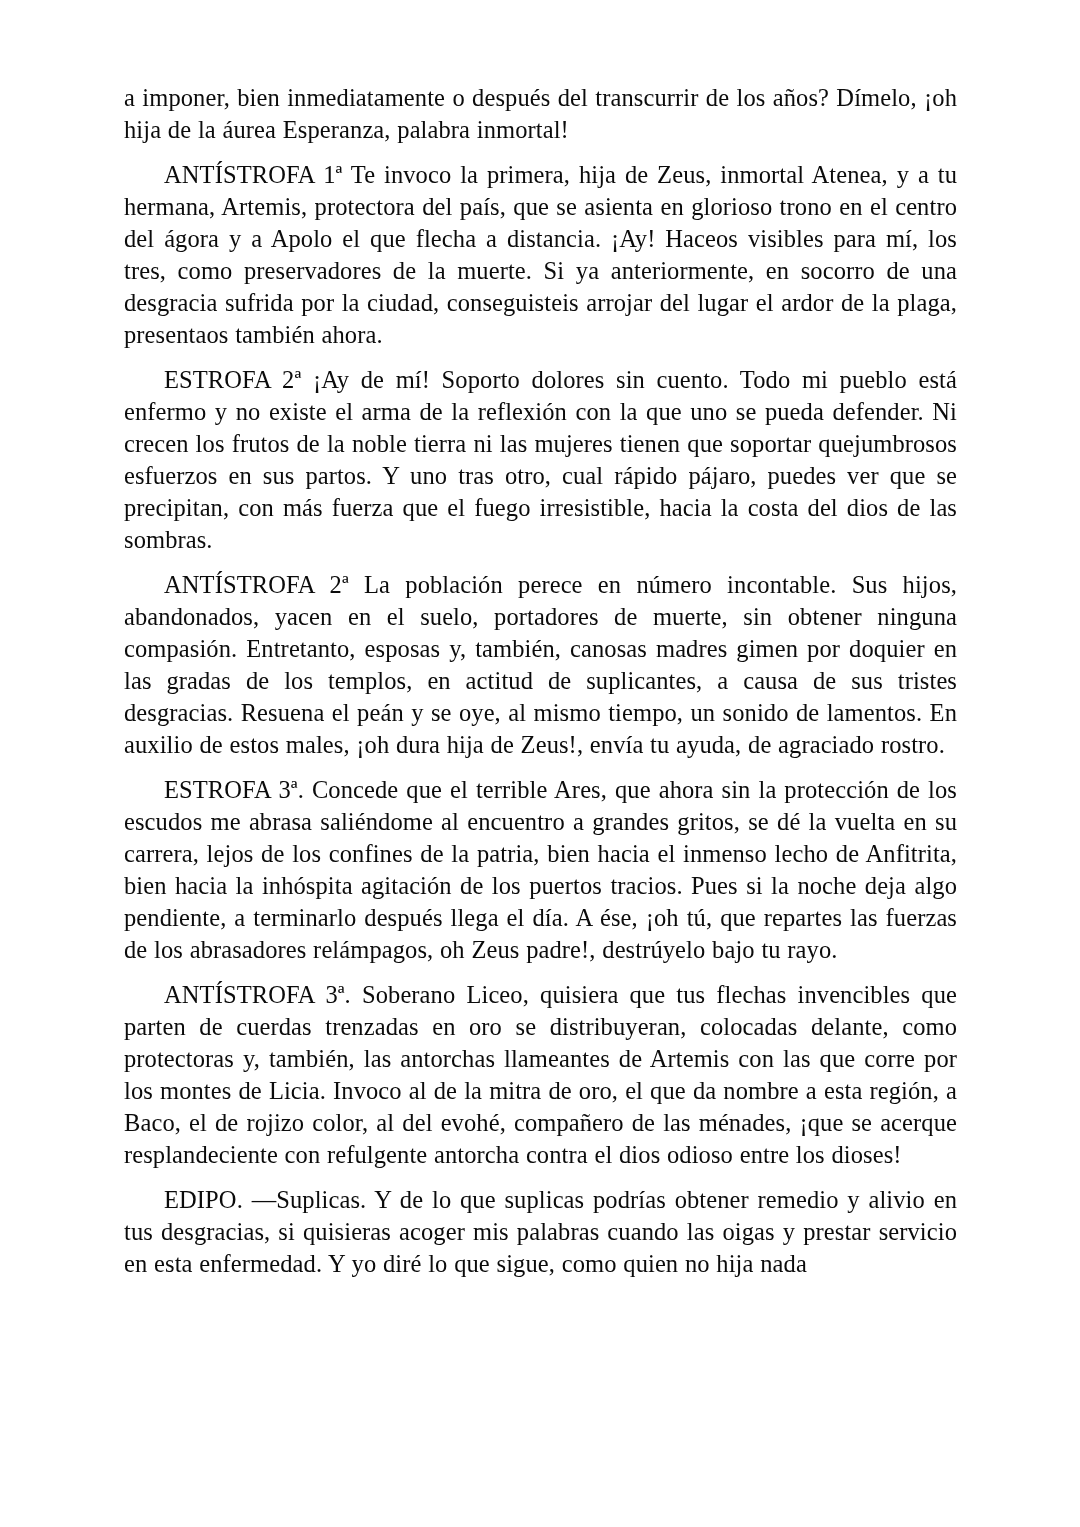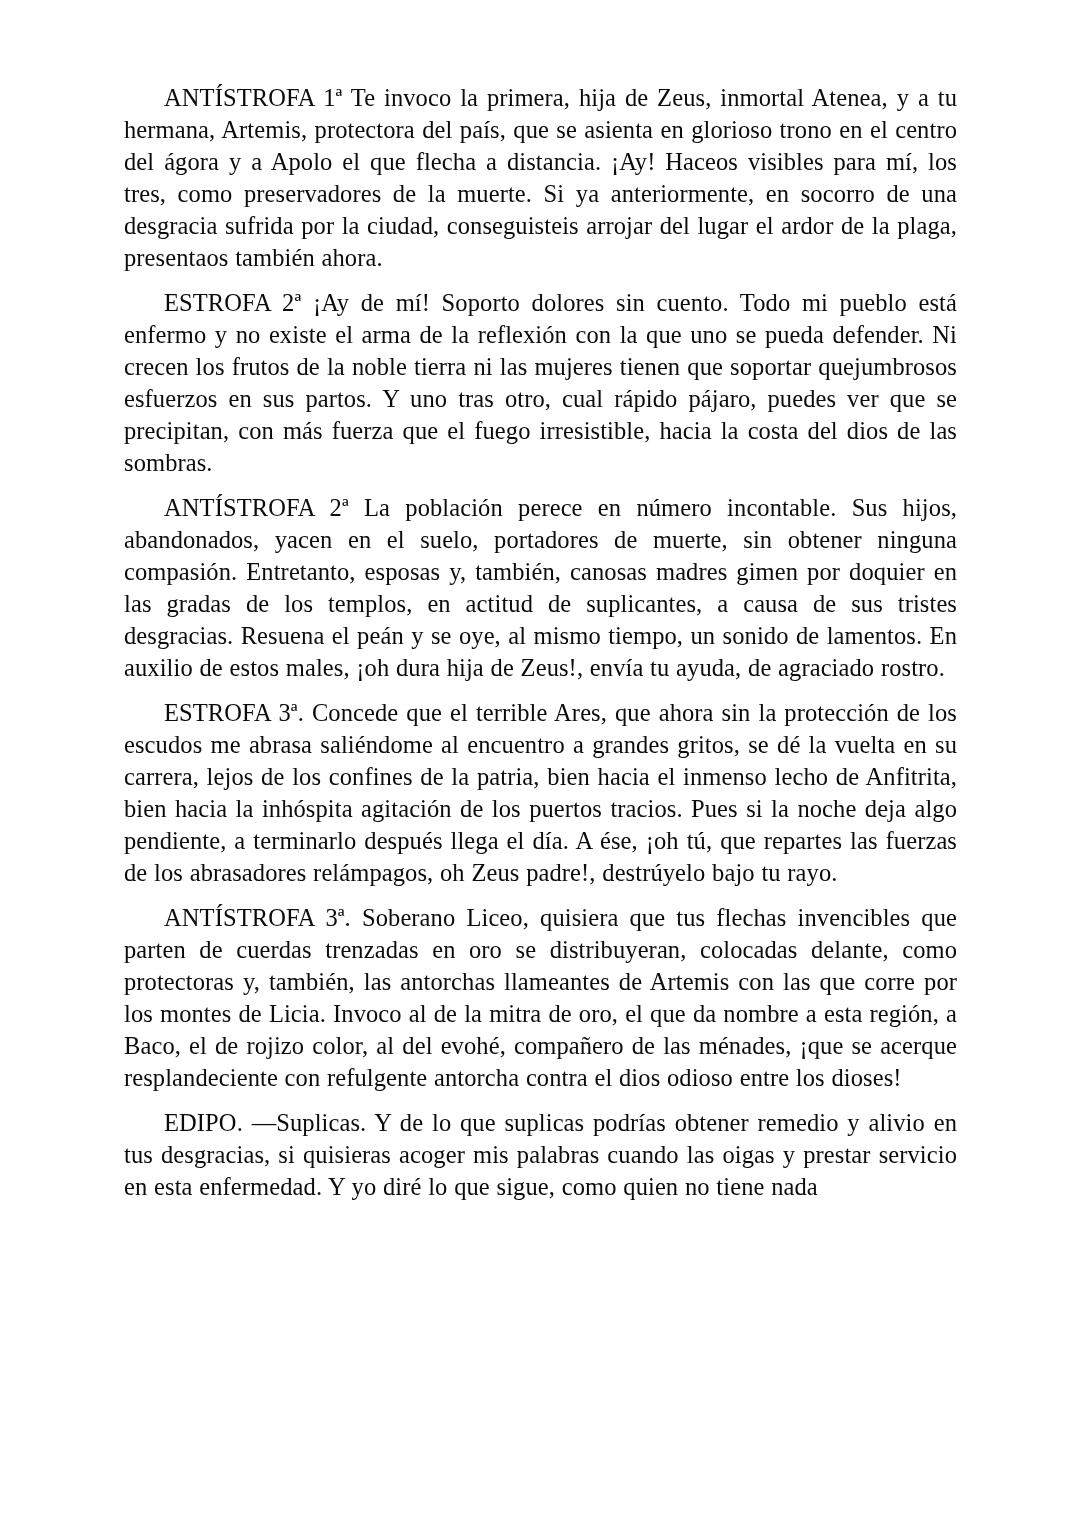--- a/index.html
+++ b/index.html
@@ -31,26 +31,27 @@
     word-spacing: 0.5px;
   }
   .para.indented {
     text-indent: 40px;
   }
 </style>
 </head>
 <body>
 
 <div class="page">
+  <p class="para">a imponer, bien inmediatamente o después del transcurrir de los años? Dímelo, ¡oh hija de la áurea Esperanza, palabra inmortal!</p>
 
   <p class="para indented">ANTÍSTROFA 1ª Te invoco la primera, hija de Zeus, inmortal Atenea, y a tu hermana, Artemis, protectora del país, que se asienta en glorioso trono en el centro del ágora y a Apolo el que flecha a distancia. ¡Ay! Haceos visibles para mí, los tres, como preservadores de la muerte. Si ya anteriormente, en socorro de una desgracia sufrida por la ciudad, conseguisteis arrojar del lugar el ardor de la plaga, presentaos también ahora.</p>
 
   <p class="para indented">ESTROFA 2ª ¡Ay de mí! Soporto dolores sin cuento. Todo mi pueblo está enfermo y no existe el arma de la reflexión con la que uno se pueda defender. Ni crecen los frutos de la noble tierra ni las mujeres tienen que soportar quejumbrosos esfuerzos en sus partos. Y uno tras otro, cual rápido pájaro, puedes ver que se precipitan, con más fuerza que el fuego irresistible, hacia la costa del dios de las sombras.</p>
 
   <p class="para indented">ANTÍSTROFA 2ª La población perece en número incontable. Sus hijos, abandonados, yacen en el suelo, portadores de muerte, sin obtener ninguna compasión. Entretanto, esposas y, también, canosas madres gimen por doquier en las gradas de los templos, en actitud de suplicantes, a causa de sus tristes desgracias. Resuena el peán y se oye, al mismo tiempo, un sonido de lamentos. En auxilio de estos males, ¡oh dura hija de Zeus!, envía tu ayuda, de agraciado rostro.</p>
 
   <p class="para indented">ESTROFA 3ª. Concede que el terrible Ares, que ahora sin la protección de los escudos me abrasa saliéndome al encuentro a grandes gritos, se dé la vuelta en su carrera, lejos de los confines de la patria, bien hacia el inmenso lecho de Anfitrita, bien hacia la inhóspita agitación de los puertos tracios. Pues si la noche deja algo pendiente, a terminarlo después llega el día. A ése, ¡oh tú, que repartes las fuerzas de los abrasadores relámpagos, oh Zeus padre!, destrúyelo bajo tu rayo.</p>
 
   <p class="para indented">ANTÍSTROFA 3ª. Soberano Liceo, quisiera que tus flechas invencibles que parten de cuerdas trenzadas en oro se distribuyeran, colocadas delante, como protectoras y, también, las antorchas llameantes de Artemis con las que corre por los montes de Licia. Invoco al de la mitra de oro, el que da nombre a esta región, a Baco, el de rojizo color, al del evohé, compañero de las ménades, ¡que se acerque resplandeciente con refulgente antorcha contra el dios odioso entre los dioses!</p>
 
 
-  <p class="para indented">EDIPO. —Suplicas. Y de lo que suplicas podrías obtener remedio y alivio en tus desgracias, si quisieras acoger mis palabras cuando las oigas y prestar servicio en esta enfermedad. Y yo diré lo que sigue, como quien no tiene nada</p>
+  <p class="para indented">EDIPO. —Suplicas. Y de lo que suplicas podrías obtener remedio y alivio en tus desgracias, si quisieras acoger mis palabras cuando las oigas y prestar servicio en esta enfermedad. Y yo diré lo que sigue, como quien no hija nada</p>
 </div>
 
 </body></html>

